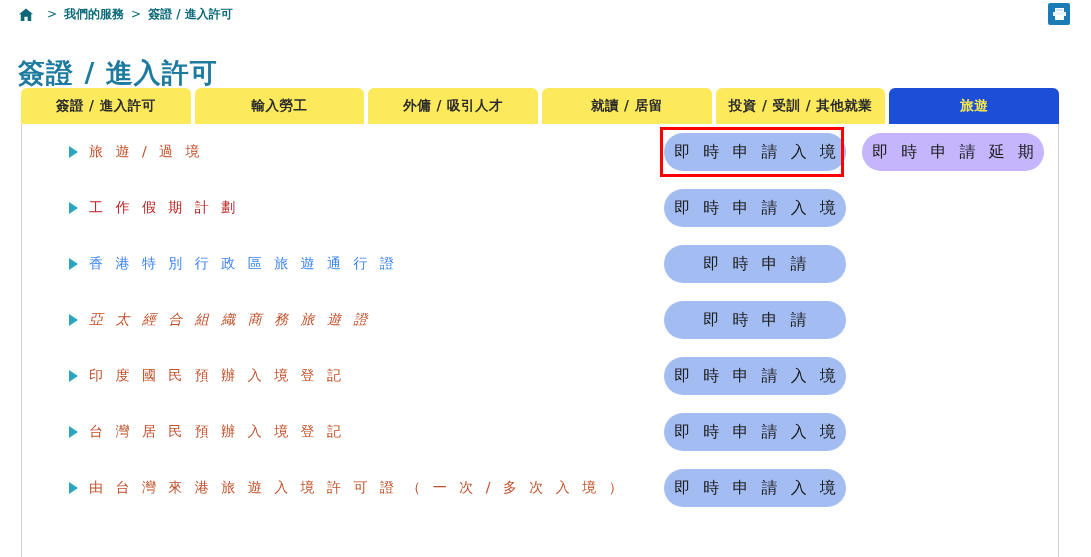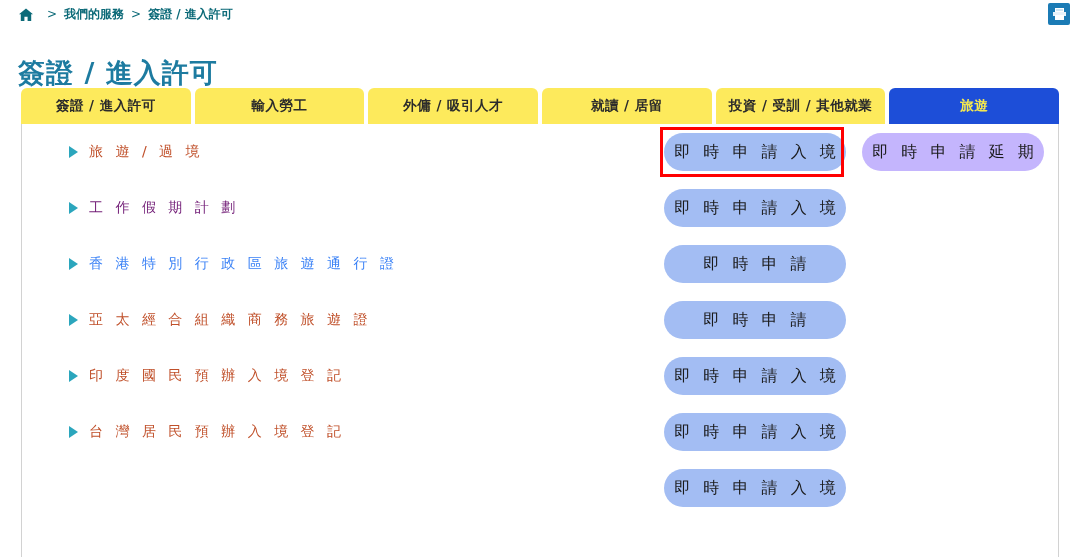--- a/index.html
+++ b/index.html
@@ -262,39 +262,39 @@
           <a class="row-label" href="#" style="text-decoration: none; color: rgb(192, 80, 42);">旅 遊 / 過 境</a>
         </div>
         <div class="btn-cell">
           <button class="pill blue" id="highlighted-btn">即 時 申 請 入 境</button>
           <button class="pill green">即 時 申 請 延 期</button>
         </div>
       </div>
       <div class="row">
         <div class="label-cell">
           <span class="tri-icon"></span>
-          <a class="row-label" href="#" style="text-decoration: none; color: #701a75;">工 作 假 期 計 劃</a>
+          <a class="row-label" href="#" style="text-decoration: none; color: #b91c1c;">工 作 假 期 計 劃</a>
         </div>
         <div class="btn-cell">
           <button class="pill blue">即 時 申 請 入 境</button>
         </div>
       </div>
       <div class="row">
         <div class="label-cell">
           <span class="tri-icon"></span>
           <a class="row-label" href="#" style="text-decoration: none; color: #3b82f6;">香 港 特 別 行 政 區 旅 遊 通 行 證</a>
         </div>
         <div class="btn-cell">
           <button class="pill blue">即 時 申 請</button>
         </div>
       </div>
       <div class="row">
         <div class="label-cell">
           <span class="tri-icon"></span>
-          <a class="row-label" href="#" style="text-decoration: none; color: rgb(192, 80, 42);">亞 太 經 合 組 織 商 務 旅 遊 證</a>
+          <a class="row-label" href="#" style="text-decoration: none; color: rgb(192, 80, 42); font-style: italic;">亞 太 經 合 組 織 商 務 旅 遊 證</a>
         </div>
         <div class="btn-cell">
           <button class="pill blue">即 時 申 請</button>
         </div>
       </div>
       <div class="row">
         <div class="label-cell">
           <span class="tri-icon"></span>
           <a class="row-label" href="#" style="text-decoration: none; color: rgb(192, 80, 42);">印 度 國 民 預 辦 入 境 登 記</a>
         </div>
@@ -305,20 +305,24 @@
       <div class="row">
         <div class="label-cell">
           <span class="tri-icon"></span>
           <a class="row-label" href="#" style="text-decoration: none; color: rgb(192, 80, 42); text-align: center;">台 灣 居 民 預 辦 入 境 登 記</a>
         </div>
         <div class="btn-cell">
           <button class="pill blue">即 時 申 請 入 境</button>
         </div>
       </div>
       <div class="row">
+        <div class="label-cell">
+          <span class="tri-icon"></span>
+          <a class="row-label" href="#" style="text-decoration: none; color: rgb(192, 80, 42);">由 台 灣 來 港 旅 遊 入 境 許 可 證 （ 一 次 / 多 次 入 境 ）</a>
+        </div>
         <div class="btn-cell">
           <button class="pill blue">即 時 申 請 入 境</button>
         </div>
       </div>
     </div>
 </div>
 
 <div class="highlight-box" id="highlight-box" style="left: 660px; top: 127px; width: 184px; height: 50px; border-color: rgb(255, 0, 0);"></div>
 
 </body></html>

